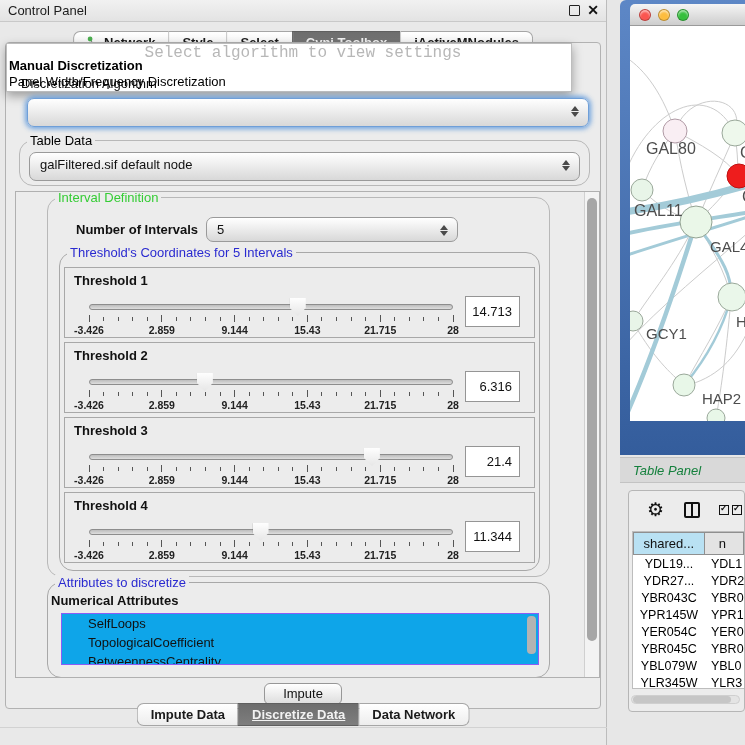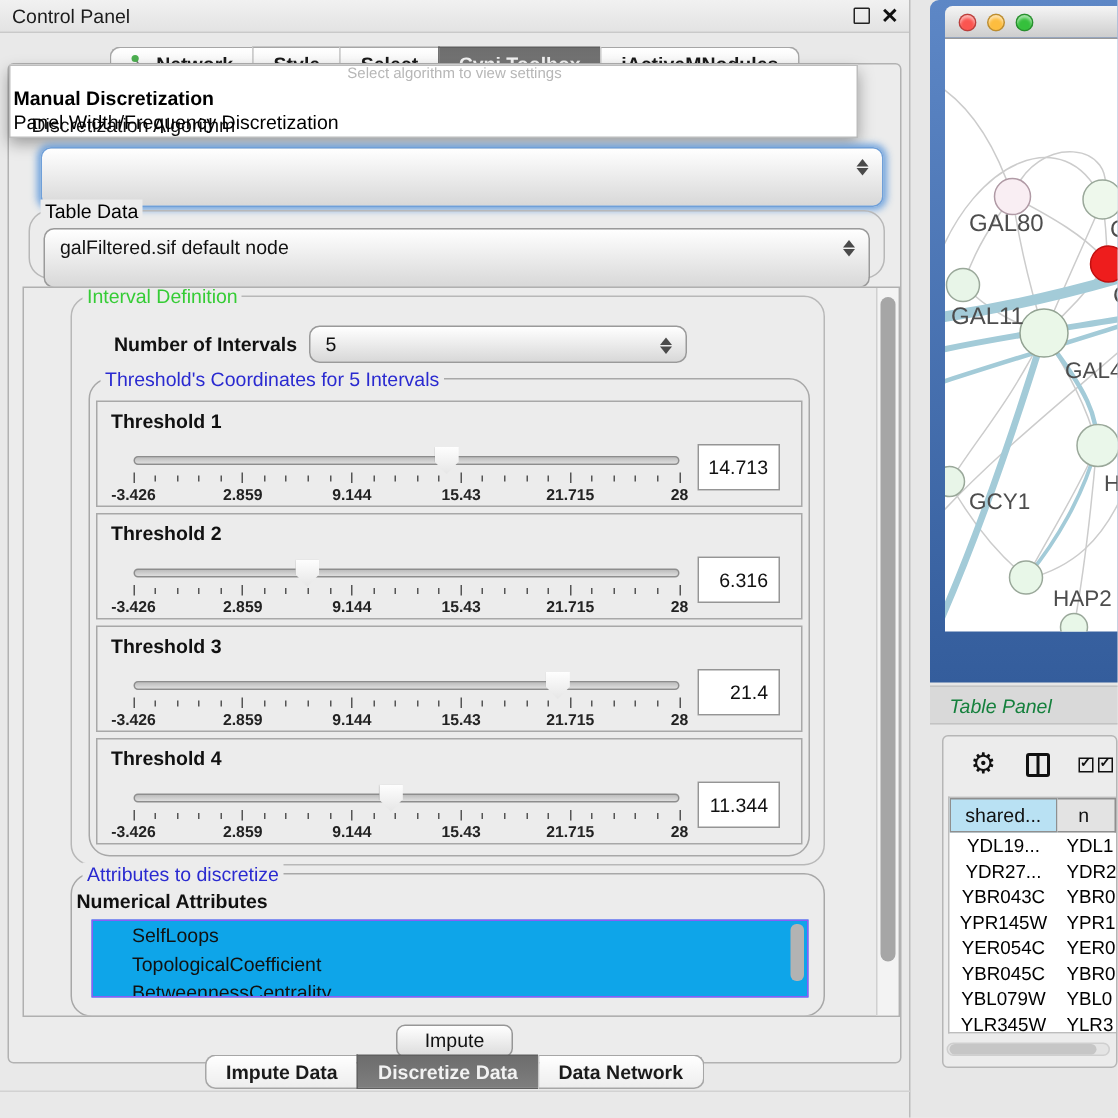--- a/index.html
+++ b/index.html
@@ -19,53 +19,53 @@
 
   
   .segbar { display:flex; }
   .seg { height:23px; line-height:21px; padding:0 13px; font-size:13px; font-weight:bold;
     color:#1a1a1a; background:linear-gradient(#ffffff,#ededed);
     border-top:1px solid #a6a6a6; border-bottom:1px solid #a6a6a6; border-left:1px solid #c9c9c9;
     white-space:nowrap; display:flex; align-items:center; gap:5px; }
   .seg:first-child { border-left:1px solid #a6a6a6; border-radius:7px 0 0 7px; }
   .seg:last-child { border-right:1px solid #a6a6a6; border-radius:0 7px 7px 0; }
   .seg.active { background:linear-gradient(#6d6d6d,#7e7e7e); color:#f2f2f2;
-    border-color:#5f5f5f; }
+    border-color:#5f5f5f;text-decoration:underline; }
   #top-tabs { top:31px; left:50%; transform:translateX(-50%); }
   #bottom-tabs { top:703px; left:303px; transform:translateX(-50%); }
 
   #content-panel { left:5px; top:42px; width:596px; height:667px;
     background:#ececec; border:1px solid #b2b2b2; border-radius:4px; }
   #panel-footer-line { left:0; top:727px; width:607px; border-top:1px solid #d2d2d2; }
 
   .fieldset { position:absolute; border:1px solid #b8b8b8; border-radius:14px; }
   .legend { position:absolute; top:-8px; left:7px; background:#ececec; padding:0 3px;
     font-size:13px; }
 
   
   .combo { position:absolute; background:linear-gradient(#ffffff,#d8d8d8);
-    border:1px solid #9a9a9a; border-radius:7px; height:40px; font-size:13px;
+    border:1px solid #9a9a9a; border-radius:7px; height:29px; font-size:13px;
     color:#111; line-height:24px; padding-left:10px; }
   .combo .stepper { position:absolute; right:8px; top:4px; width:9px; height:16px;
     display:flex; flex-direction:column; justify-content:center; gap:1px; }
   .combo .stepper i { width:0; height:0; border-left:4px solid transparent;
     border-right:4px solid transparent; }
   .combo .stepper i.up { border-bottom:5px solid #4a4a4a; }
   .combo .stepper i.dn { border-top:5px solid #4a4a4a; }
 
   
   #algo-label { left:15px; top:33px; font-size:13px; color:#111; }
   #algo-combo { left:21px; top:55px; width:562px;
     box-shadow:0 0 5px 2px rgba(90,150,220,.85); border-color:#6f9fd8; }
 
   
   #algo-popup { left:8px; top:46px; width:566px; height:49px; background:#ffffff;
     border:1px solid #bdbdbd; box-shadow:0 4px 10px rgba(0,0,0,.35); z-index:5; }
   #algo-popup .hint { position:absolute; top:1px; left:0; right:0; text-align:center;
-    font-size:10px; color:#b7b7b7; }
+    font-size:16px; color:#b7b7b7;font-family:Liberation Mono, monospace; }
   #algo-popup .opt { position:absolute; left:3px; font-size:13px; color:#000; white-space:nowrap; }
   #algo-popup .opt.b { top:15px; font-weight:bold; }
   #algo-popup .opt.n { top:31px; }
 
   #tdata-fieldset { left:13px; top:97px; width:571px; height:46px; }
   #tdata-combo { left:9px; top:11px; width:551px; }
 
   
   #scroll-area { left:9px; top:148px; width:585px; height:487px; background:#ececec;
     border:1px solid #b0b0b0; overflow:hidden; }

